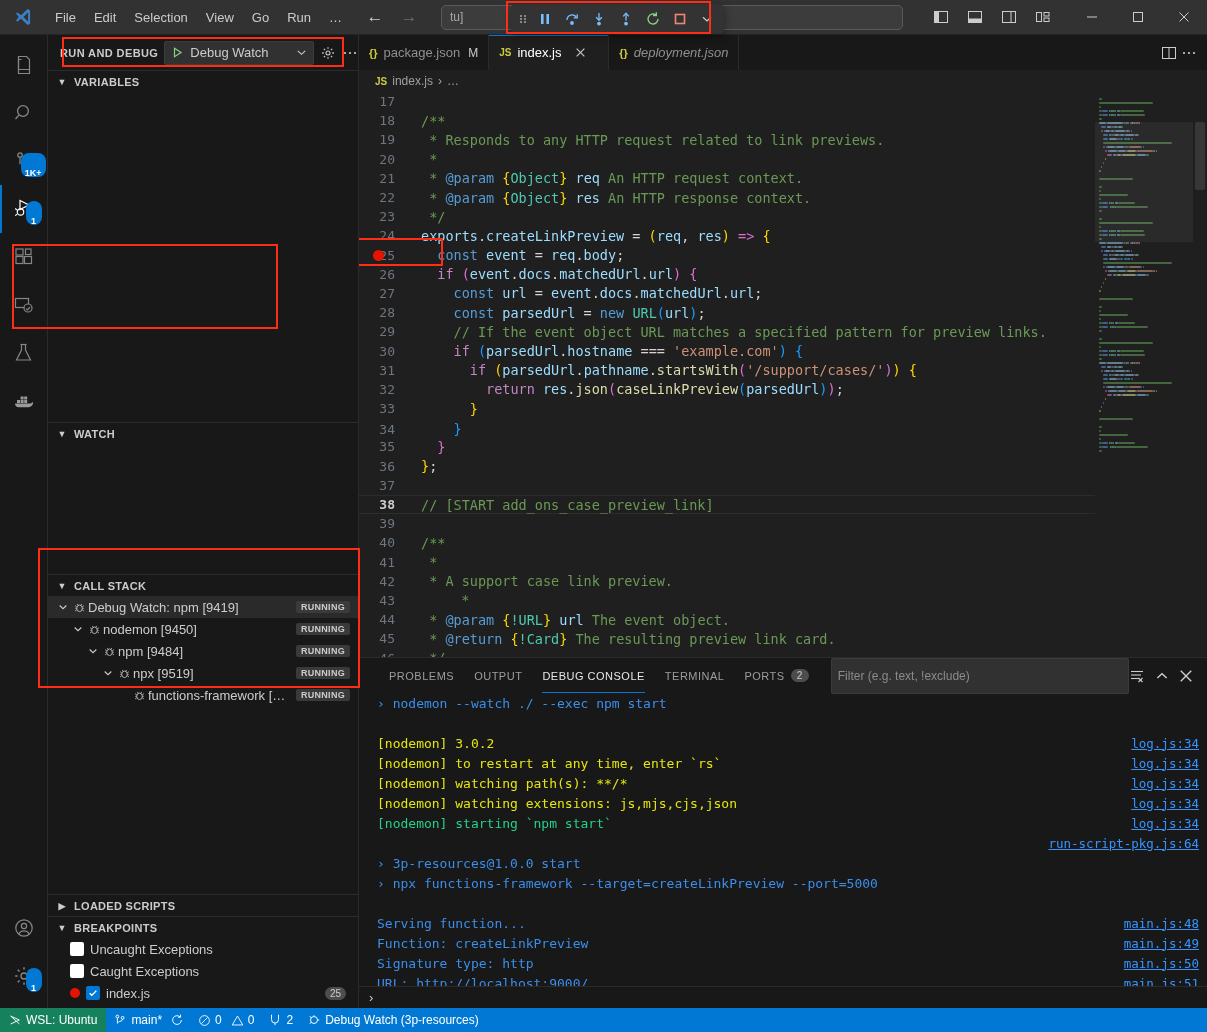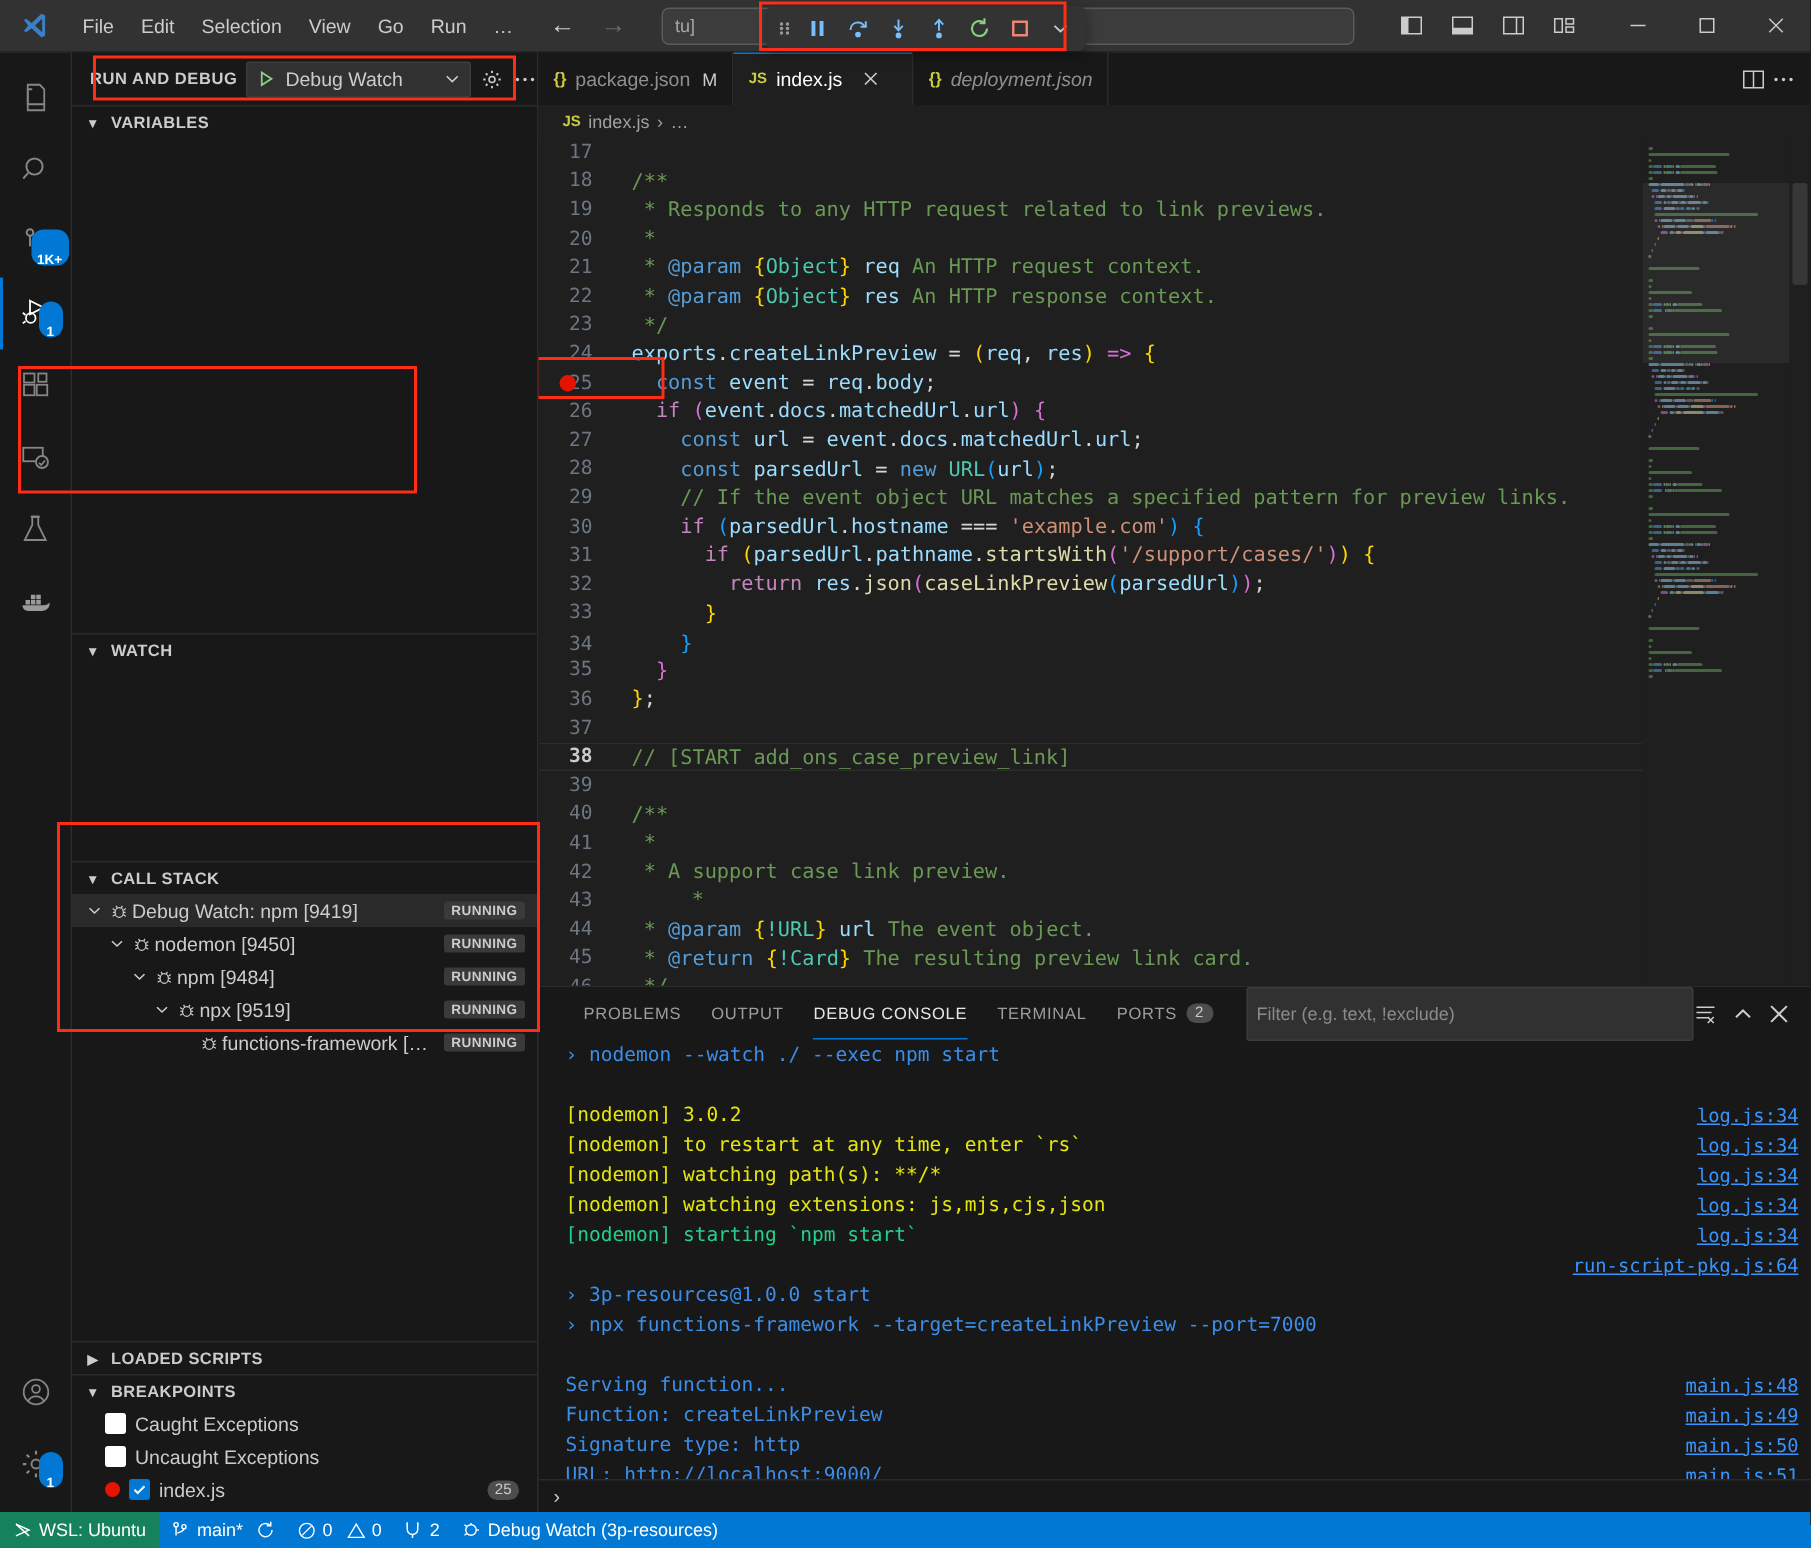--- a/index.html
+++ b/index.html
@@ -569,25 +569,25 @@
         <span>LOADED SCRIPTS</span>
       </div>
 
       <div class="section-header">
         <span class="chev">▼</span>
         <span>BREAKPOINTS</span>
       </div>
       <div id="breakpoints-body" style="flex:0 0 70px;">
           <div class="bp-row">
             <span class="bp-check"></span>
-            <span>Caught Exceptions</span>
+            <span>Uncaught Exceptions</span>
           </div>
           <div class="bp-row">
             <span class="bp-check"></span>
-            <span>Uncaught Exceptions</span>
+            <span>Caught Exceptions</span>
           </div>
           <div class="bp-row" style="padding-left: 38px;">
             <span class="bp-dot"></span>
             <span class="bp-check checked">
               <svg width="10" height="10" viewBox="0 0 12 12">
                 <path d="M2 6.2 4.6 8.8 10 3.4" fill="none" stroke="#ffffff" stroke-width="1.6"></path>
               </svg>
             </span>
             <span>index.js</span>
             <span class="bp-count">25</span>
@@ -1111,21 +1111,21 @@
         <div class="console" id="console-body">
             <div class="con-line"><span class="con-text c-blue">› nodemon --watch ./ --exec npm start</span></div>
             <div class="con-line"><span class="con-text c-white"></span></div>
             <div class="con-line"><span class="con-text c-yellow">[nodemon] 3.0.2</span><span class="con-src">log.js:34</span></div>
             <div class="con-line"><span class="con-text c-yellow">[nodemon] to restart at any time, enter `rs`</span><span class="con-src">log.js:34</span></div>
             <div class="con-line"><span class="con-text c-yellow">[nodemon] watching path(s): **/*</span><span class="con-src">log.js:34</span></div>
             <div class="con-line"><span class="con-text c-yellow">[nodemon] watching extensions: js,mjs,cjs,json</span><span class="con-src">log.js:34</span></div>
             <div class="con-line"><span class="con-text c-green">[nodemon] starting `npm start`</span><span class="con-src">log.js:34</span></div>
             <div class="con-line"><span class="con-text c-white"></span><span class="con-src">run-script-pkg.js:64</span></div>
             <div class="con-line"><span class="con-text c-blue">› 3p-resources@1.0.0 start</span></div>
-            <div class="con-line"><span class="con-text c-blue">› npx functions-framework --target=createLinkPreview --port=7000</span></div>
+            <div class="con-line"><span class="con-text c-blue">› npx functions-framework --target=createLinkPreview --port=5000</span></div>
             <div class="con-line"><span class="con-text c-white"></span></div>
             <div class="con-line"><span class="con-text c-blue">Serving function...</span><span class="con-src">main.js:48</span></div>
             <div class="con-line"><span class="con-text c-blue">Function: createLinkPreview</span><span class="con-src">main.js:49</span></div>
             <div class="con-line"><span class="con-text c-blue">Signature type: http</span><span class="con-src">main.js:50</span></div>
             <div class="con-line"><span class="con-text c-blue">URL: http://localhost:9000/</span><span class="con-src">main.js:51</span></div>
           </div>
         <div class="con-input">
           <span>›</span>
         </div>
 

